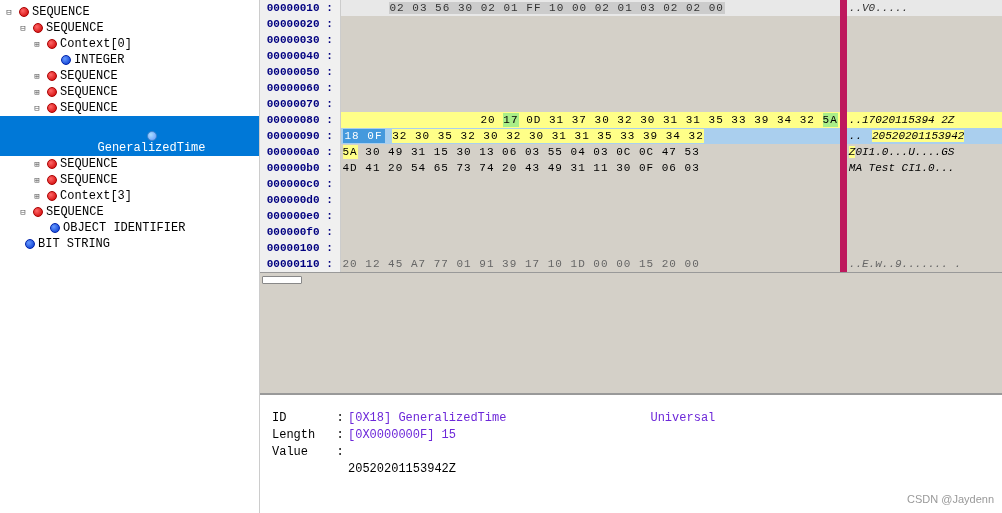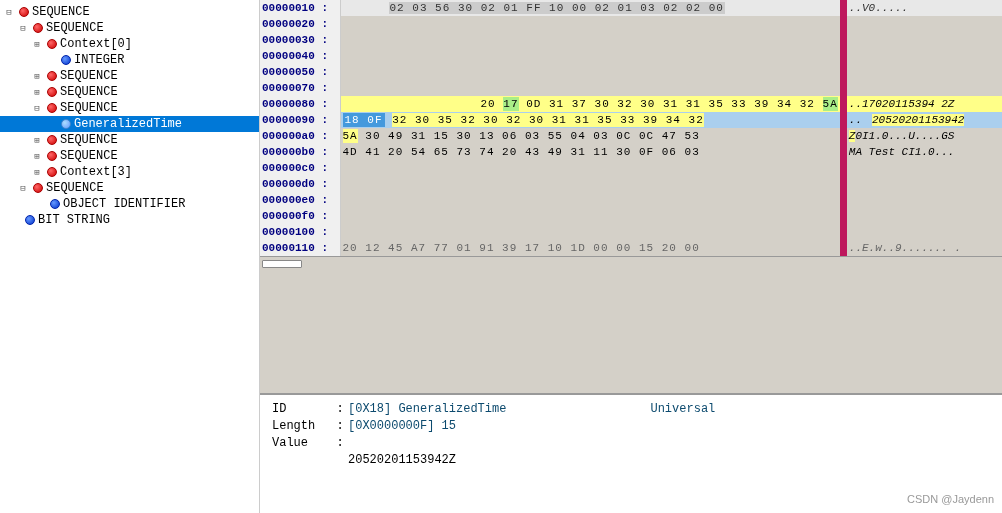--- a/index.html
+++ b/index.html
@@ -35,20 +35,21 @@
       align-items: center;
       padding: 1px 0;
       cursor: pointer;
       white-space: nowrap;
       user-select: none;
     }
 
     .tree-item.selected {
       background: #0078d7;
       color: white;
+      flex-direction: column;
     }
 
     .tree-item.selected .item-label {
       color: white;
     }
 
     .expand-icon {
       width: 14px;
       height: 14px;
       display: inline-flex;
@@ -109,40 +110,40 @@
     }
 
     .hex-addr {
       color: #000080;
       font-weight: bold;
       width: 80px;
       min-width: 80px;
       background: #f0f0f0;
       border-right: 1px solid #ccc;
       padding-right: 4px;
-      text-align: left;
+      text-align: center;
     }
 
     .hex-bytes {
       padding: 1px 6px;
       letter-spacing: 1px;
     }
 
     .hex-ascii {
       padding: 1px 4px;
       border-left: 7px solid #be185d;
       color: #000;
       font-style: italic;
     }
 
     
     .info-panel {
       background: #ffffff;
       border-top: 2px solid #999;
-      padding: 7px 12px;
+      padding: 16px 12px;
       min-height: 120px;
       font-size: 12px;
       font-family: 'Courier New', monospace;
     }
 
     .info-row {
       display: flex;
       margin-bottom: 3px;
     }
 
@@ -152,21 +153,21 @@
       flex-shrink: 0;
     }
 
     .info-sep {
       width: 16px;
       text-align: center;
       color: #000;
     }
 
     .info-val {
-      color: #0c4a6e;
+      color: #6d28d9;
     }
 
     .info-val-indent {
       margin-left: 76px;
       color: #000;
     }
 
     
     .watermark {
       position: absolute;
@@ -302,20 +303,25 @@
             <td class="hex-bytes" style="color:#aaa;">&nbsp;</td>
             <td class="hex-ascii">&nbsp;</td>
           </tr>
 
           <tr class="hex-row">
             <td class="hex-addr">00000050 :</td>
             <td class="hex-bytes" style="color:#aaa;">&nbsp;</td>
             <td class="hex-ascii">&nbsp;</td>
           </tr>
 
+          <tr class="hex-row">
+            <td class="hex-addr">00000060 :</td>
+            <td class="hex-bytes" style="color:#aaa;">&nbsp;</td>
+            <td class="hex-ascii">&nbsp;</td>
+          </tr>
 
           <tr class="hex-row">
             <td class="hex-addr">00000070 :</td>
             <td class="hex-bytes" style="color:#aaa;">&nbsp;</td>
             <td class="hex-ascii">&nbsp;</td>
           </tr>
 
           <tr class="hex-row">
             <td class="hex-addr">00000080 :</td>
             <td class="hex-bytes" style="background:#ffff88;text-align:right;">

